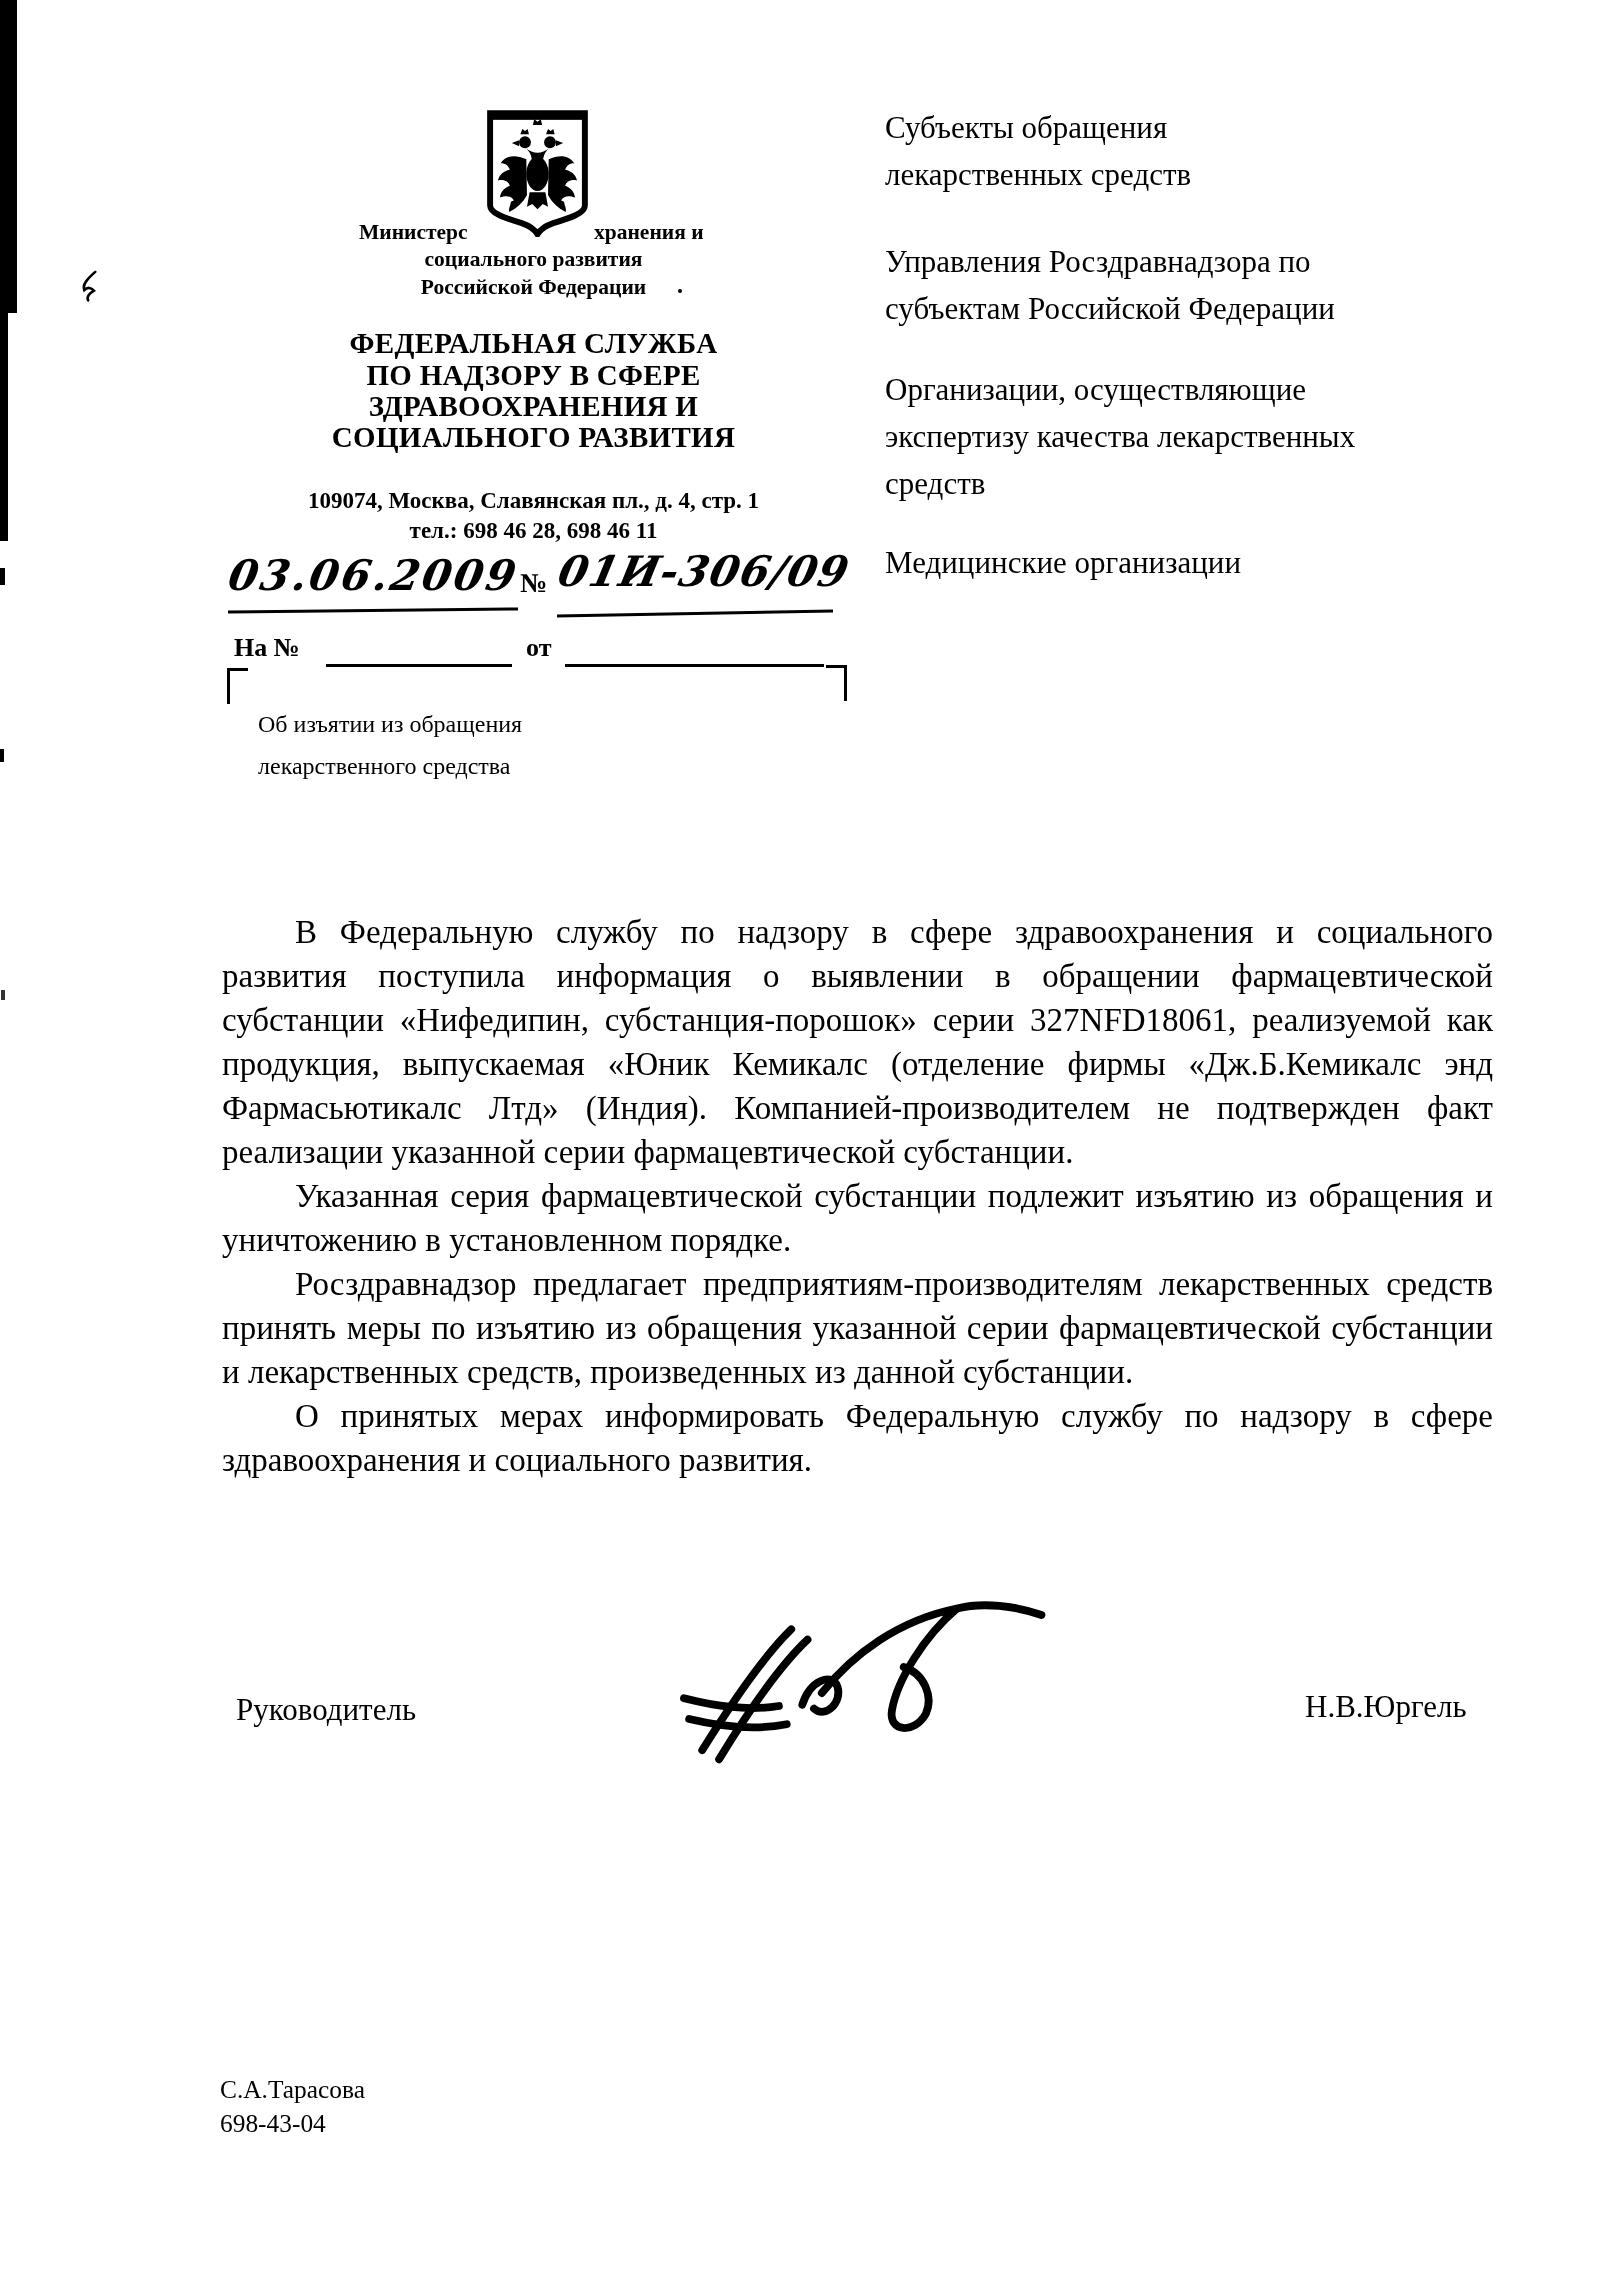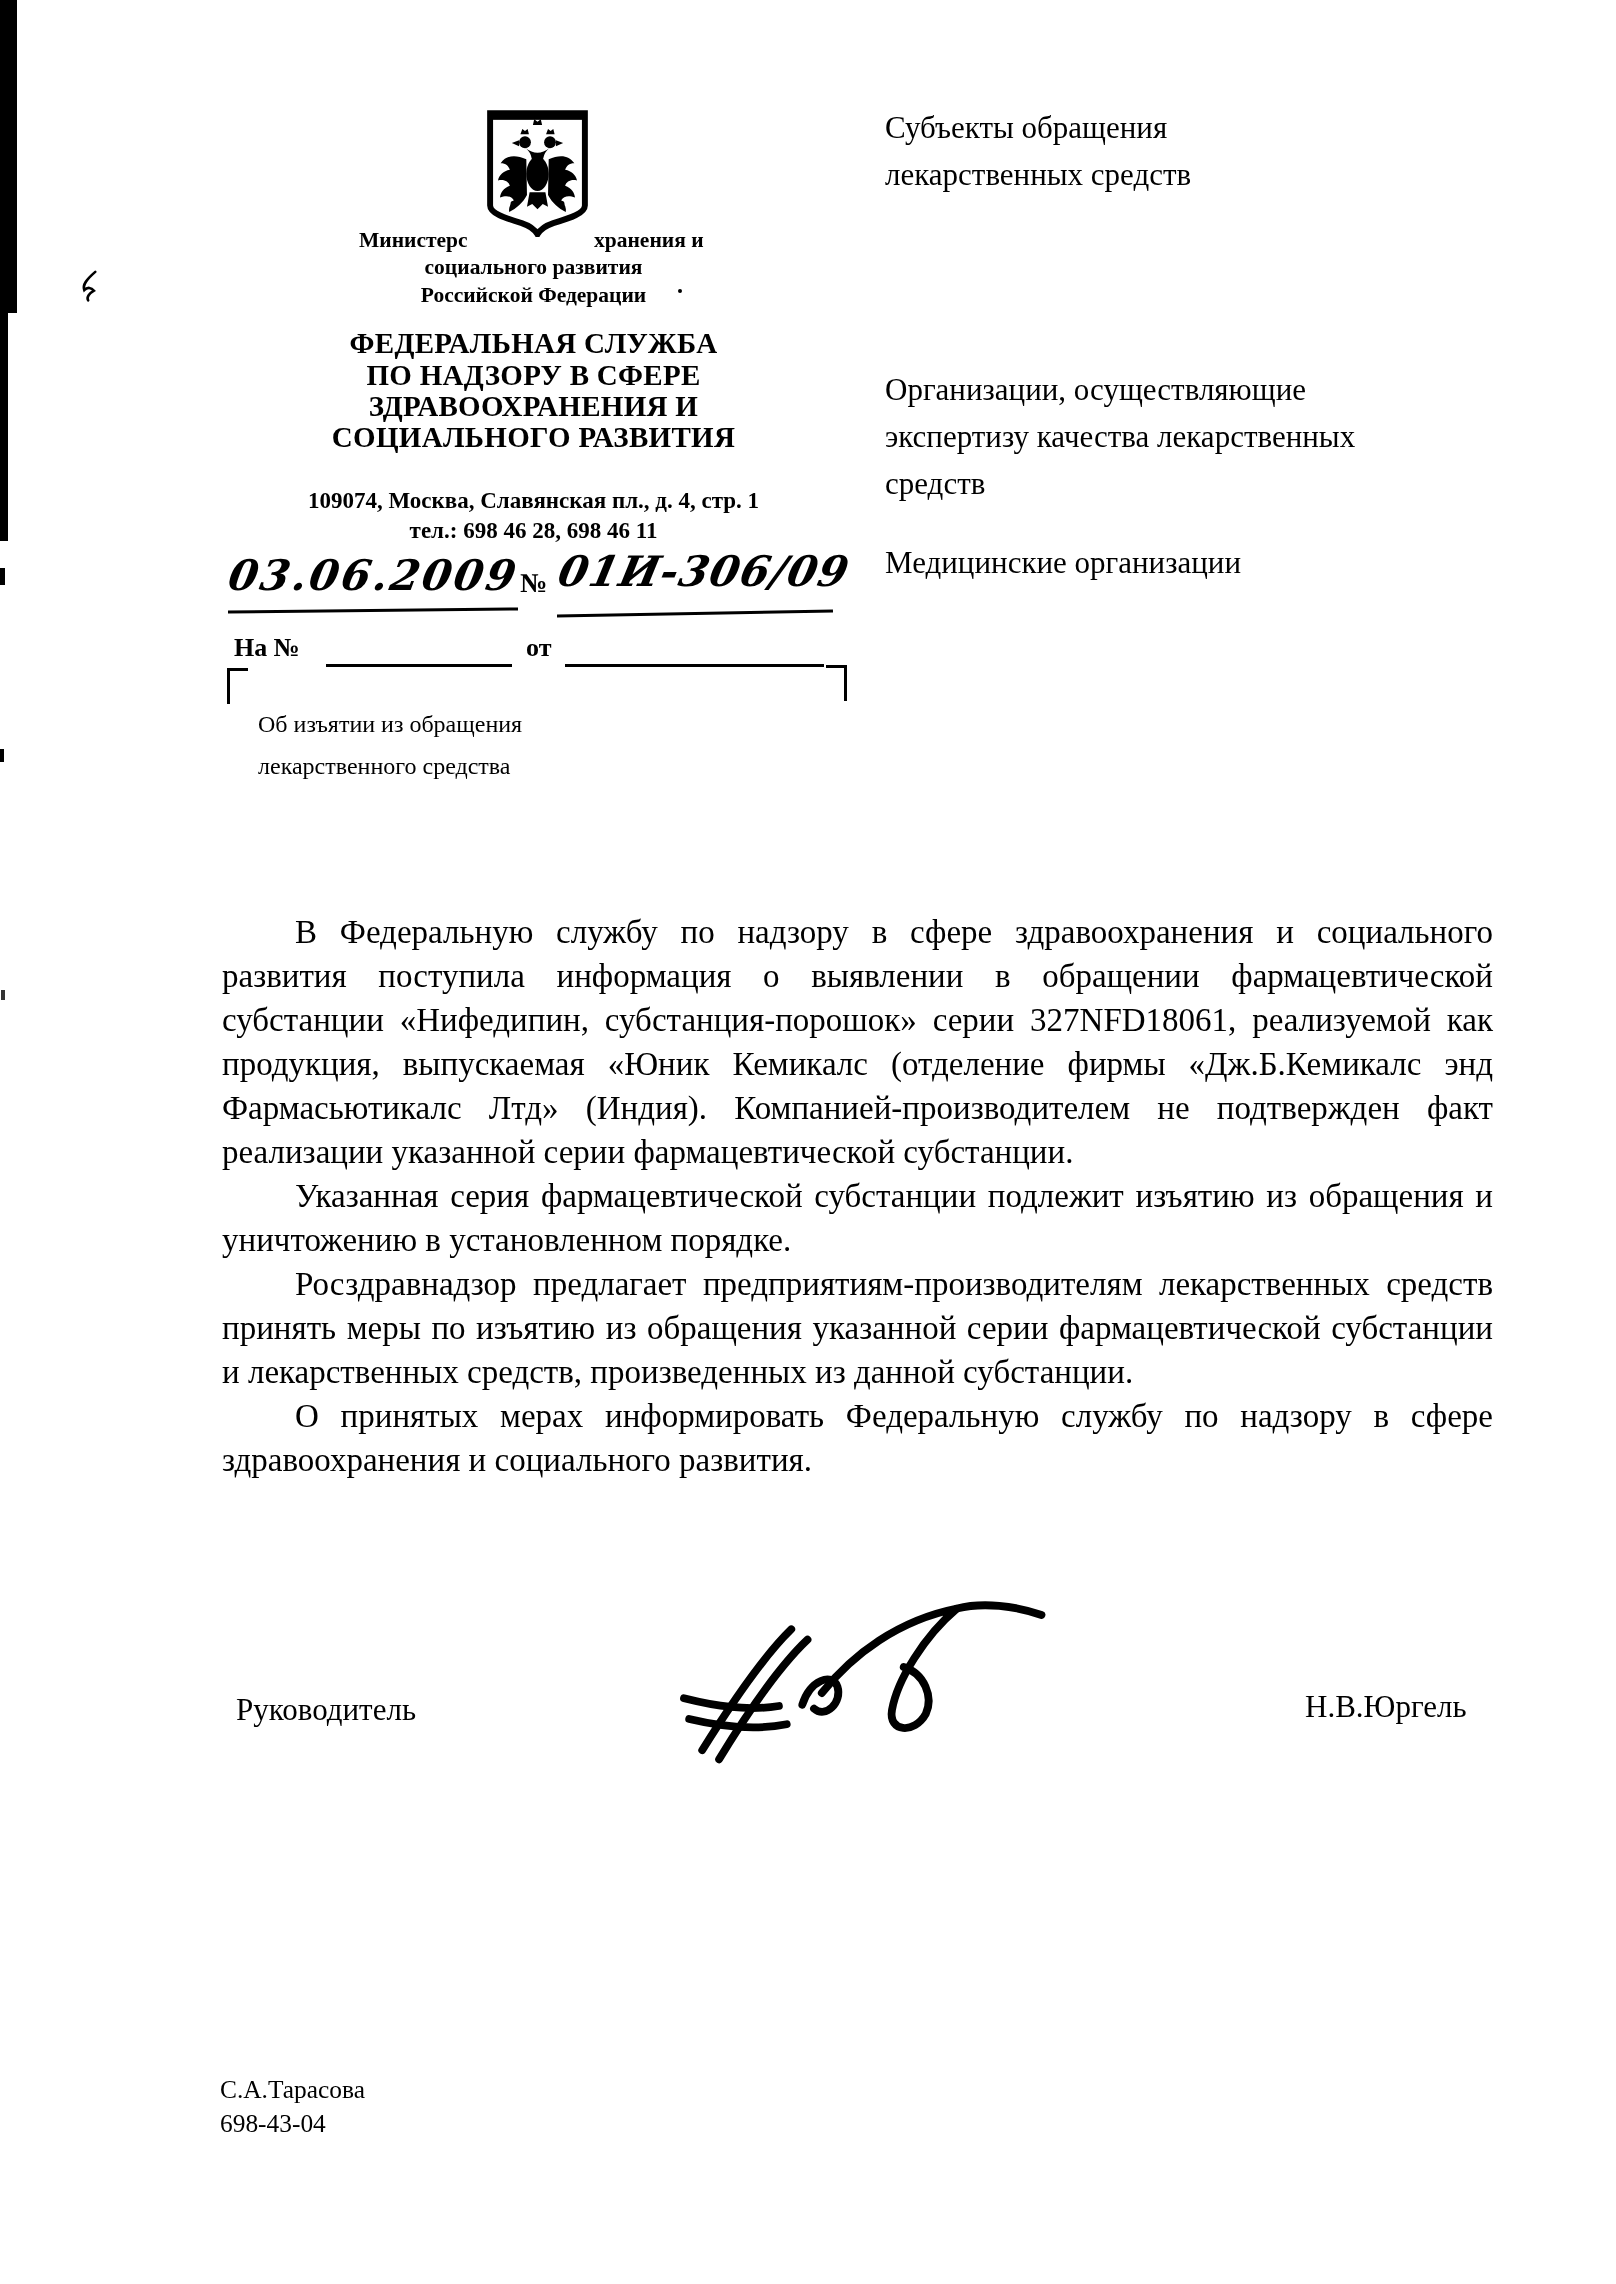--- a/index.html
+++ b/index.html
@@ -6,21 +6,21 @@
   .page{
     position:relative;
     width:1617px;height:2284px;
     background:#ffffff;
     font-family:"Liberation Serif", serif;
     color:#000;
     overflow:hidden;
   }
   .abs{position:absolute;}
   .center-col{left:234px;width:599px;text-align:center;}
-  .ministry{font-weight:bold;font-size:21.5px;white-space:nowrap;margin-top:8px;}
+  .ministry{font-weight:bold;font-size:21.5px;white-space:nowrap;}
   .svc{font-weight:bold;font-size:29px;letter-spacing:0.3px;white-space:nowrap;}
   .addr{font-weight:bold;font-size:23px;white-space:nowrap;}
   .hand{
     font-family:"DejaVu Serif", serif;
     font-style:italic;font-weight:bold;font-size:42px;
     transform:skewX(-10deg);
     letter-spacing:2.6px;white-space:nowrap;
   }
   .hline{background:#000;height:3.3px;}
   .reflabel{font-weight:bold;font-size:26px;white-space:nowrap;}
@@ -106,20 +106,24 @@
   <div class="abs bracket-l" style="left:227px;top:668px;"></div>
   <div class="abs bracket-r" style="left:826px;top:665px;"></div>
 
   <div class="abs subject" style="left:258px;top:704px;">Об изъятии из обращения</div>
   <div class="abs subject" style="left:258px;top:746px;">лекарственного средства</div>
 
   <div class="abs recip" style="left:885px;top:104px;">
     <div>Субъекты обращения</div>
     <div>лекарственных средств</div>
   </div>
+  <div class="abs recip" style="left:885px;top:238px;">
+    <div>Управления Росздравнадзора по</div>
+    <div>субъектам Российской Федерации</div>
+  </div>
   <div class="abs recip" style="left:885px;top:366px;">
     <div>Организации, осуществляющие</div>
     <div>экспертизу качества лекарственных</div>
     <div>средств</div>
   </div>
   <div class="abs recip" style="left:885px;top:539px;">
     <div>Медицинские организации</div>
   </div>
 
   <div class="abs bodytext" style="left:222px;top:910px;">

